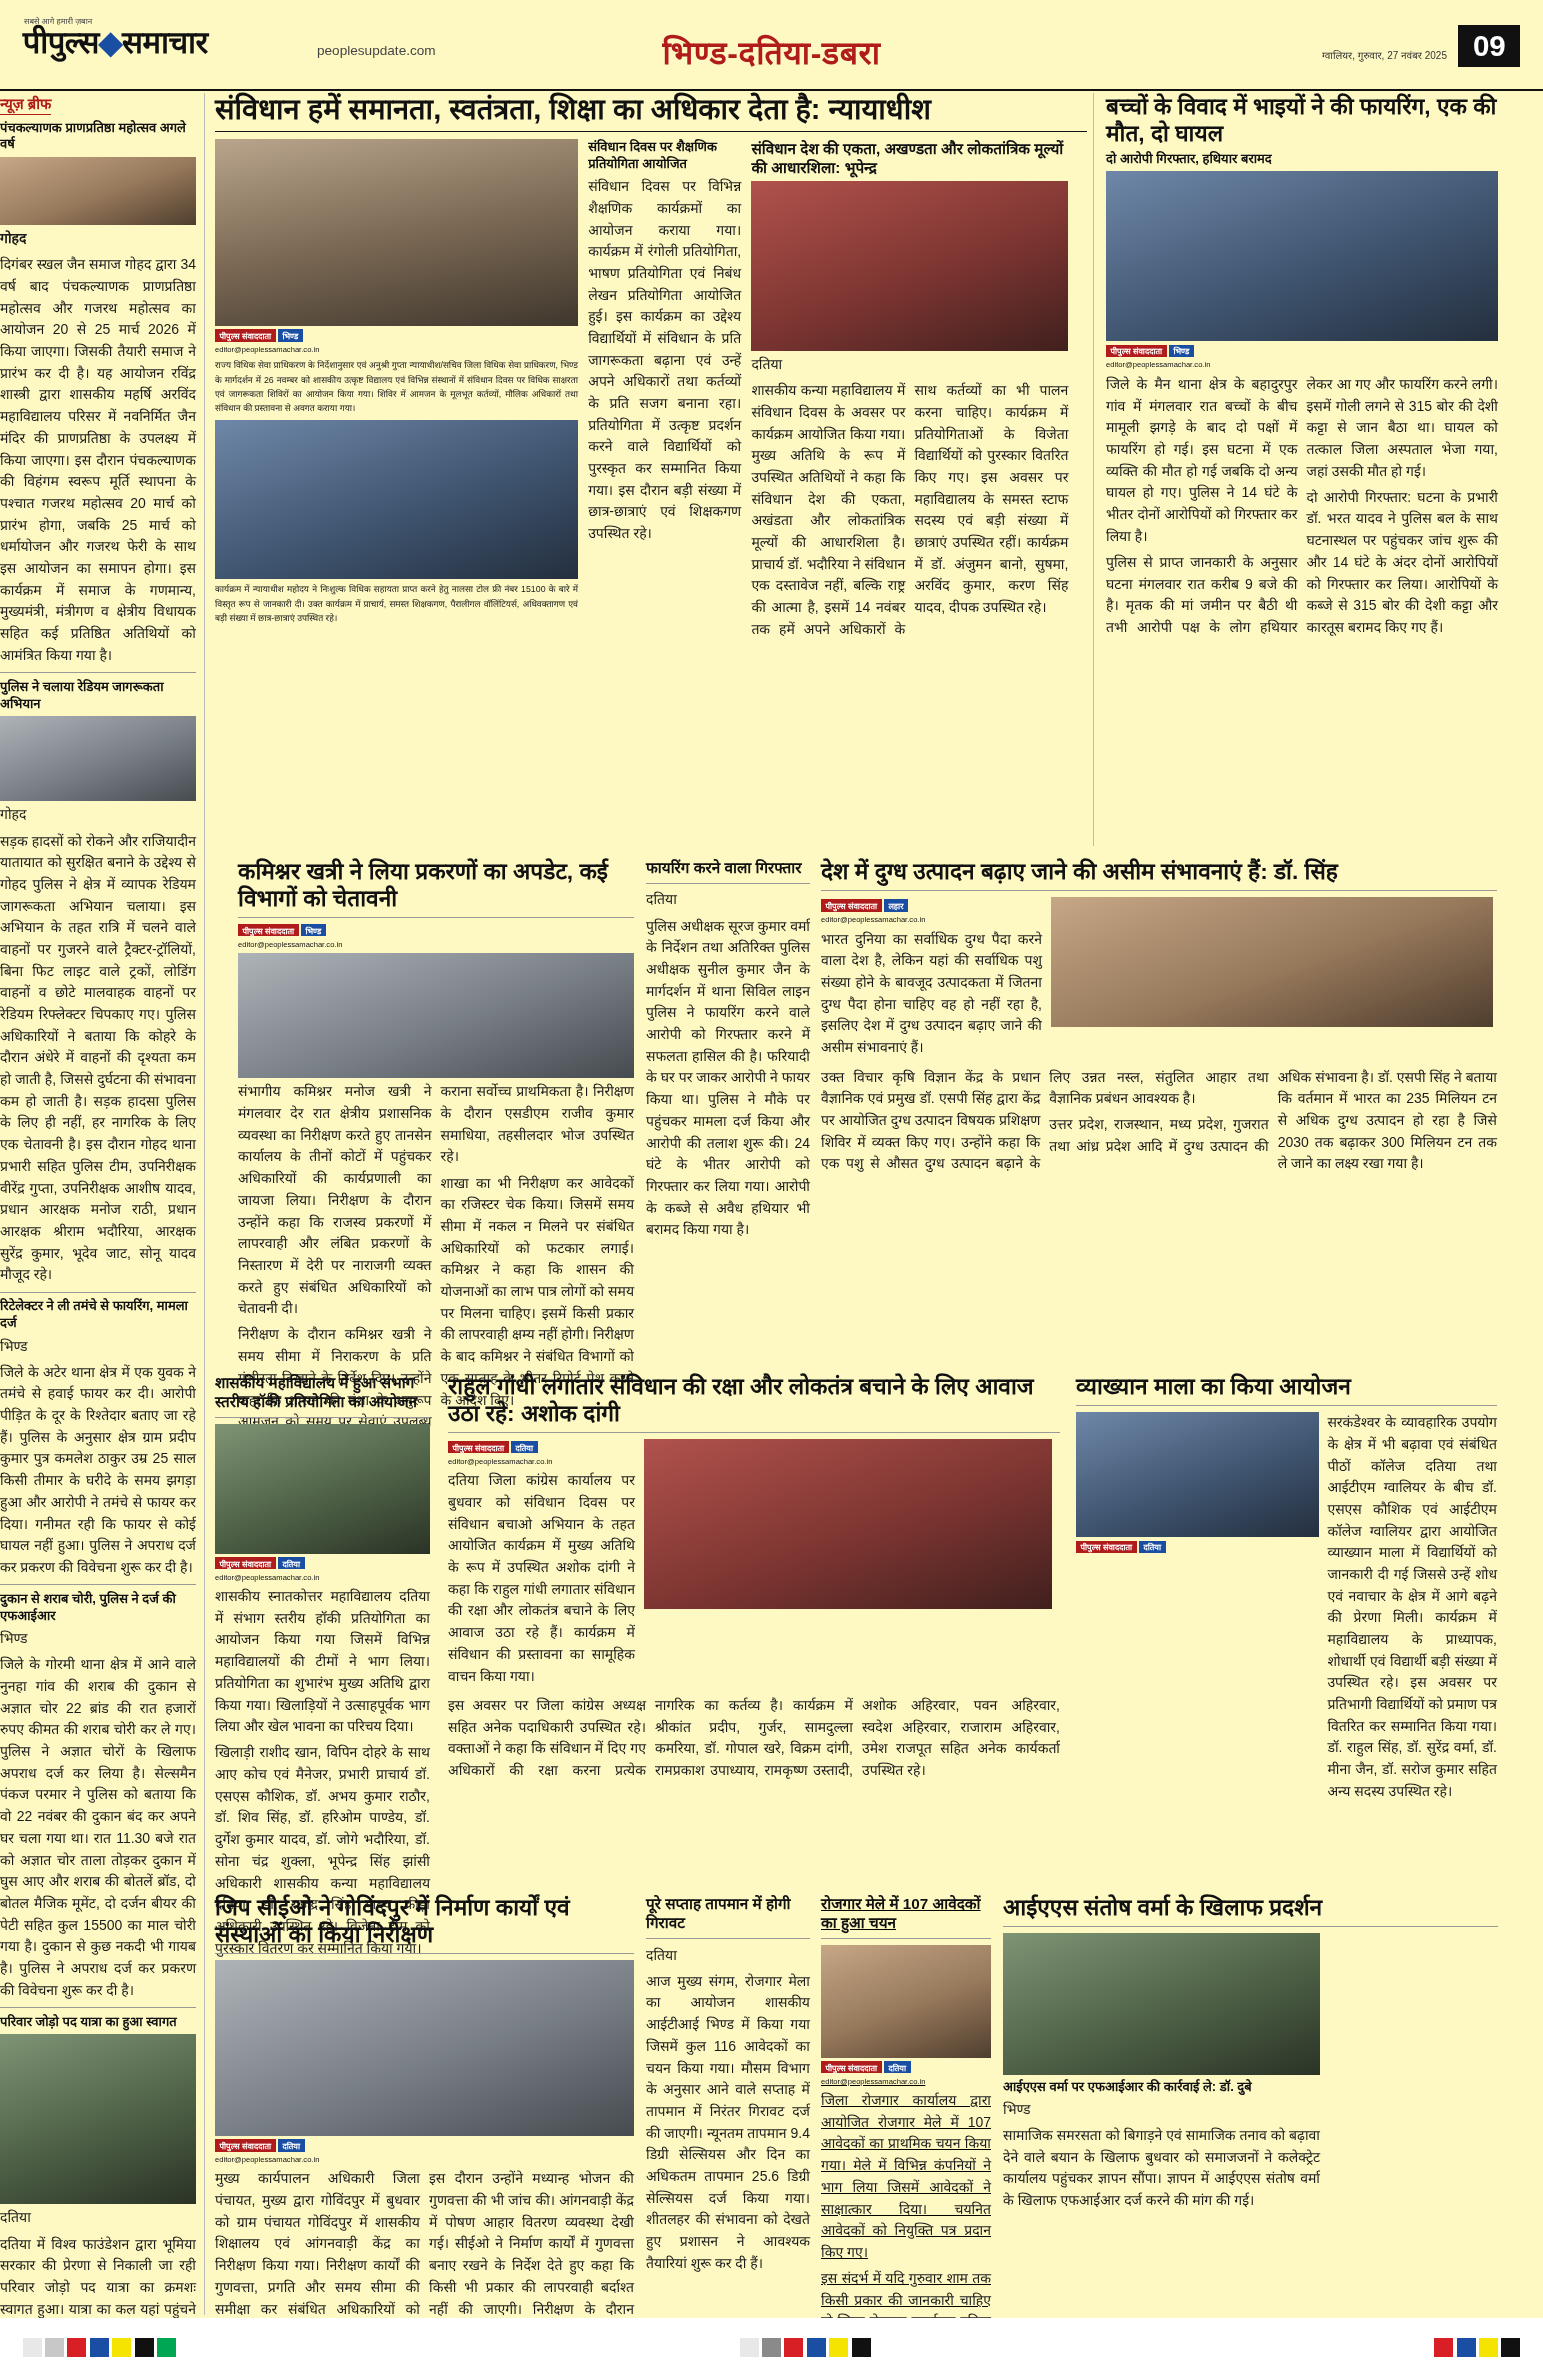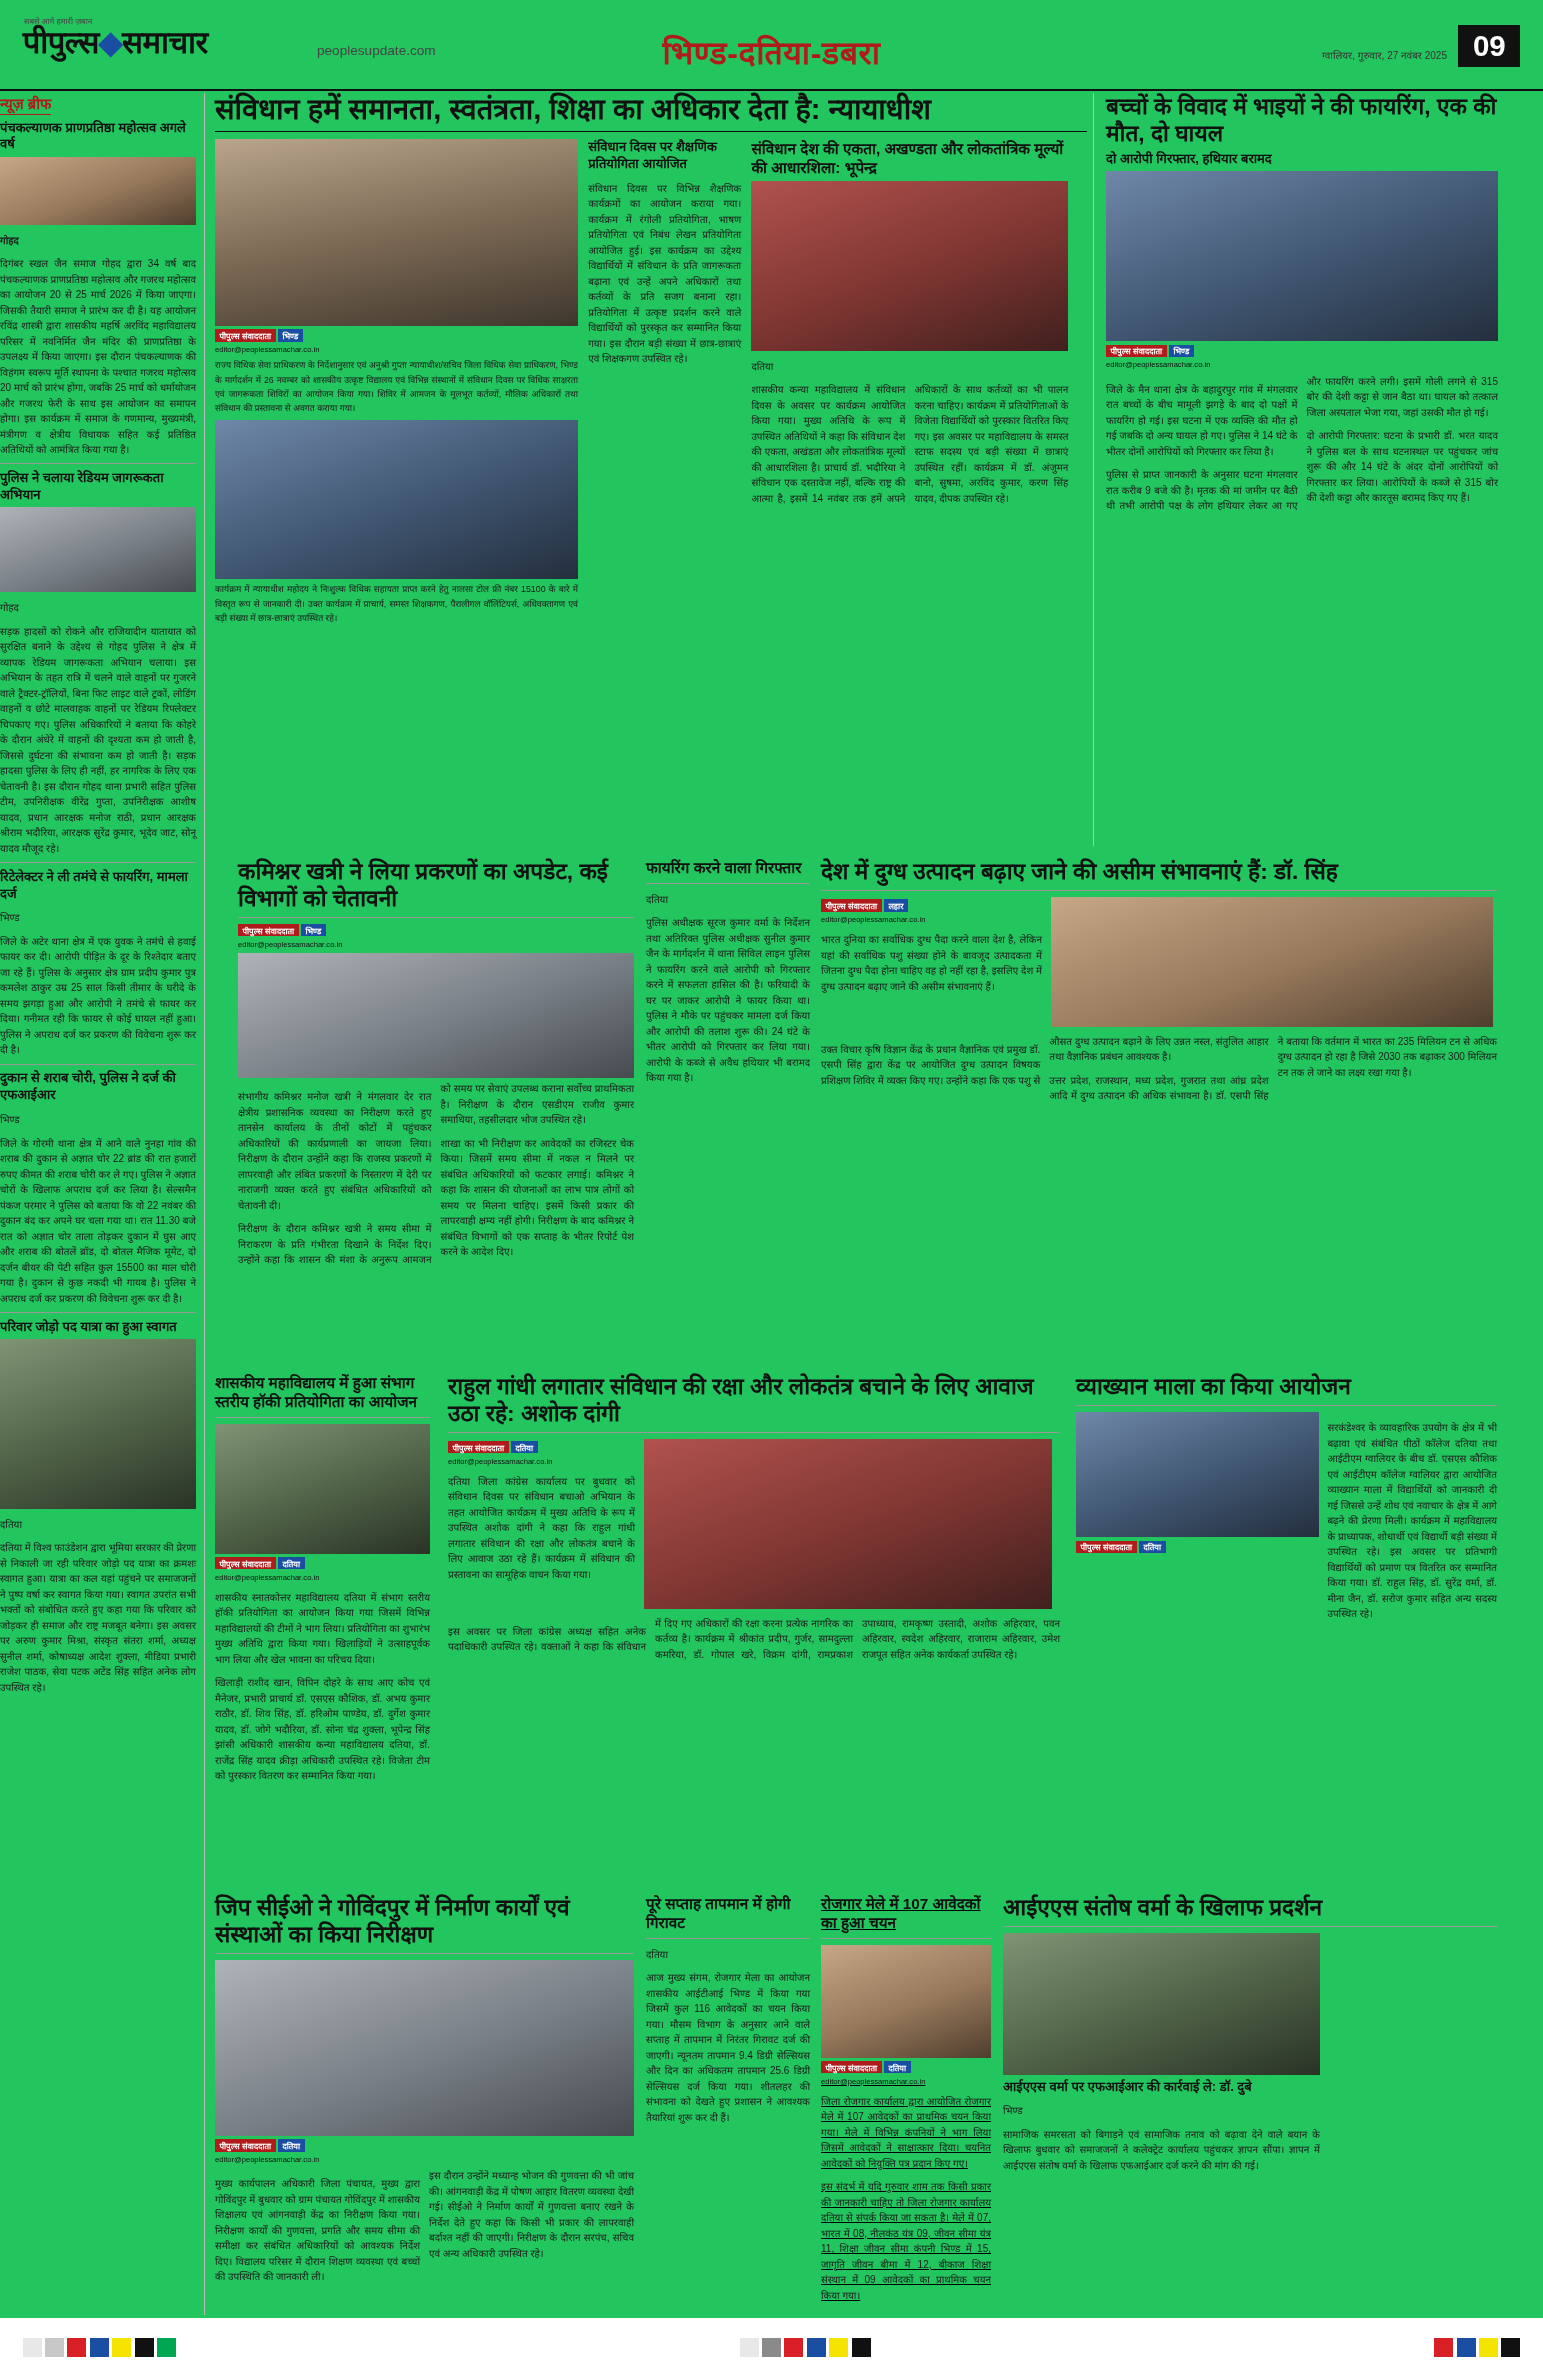--- a/index.html
+++ b/index.html
@@ -1,20 +1,20 @@
 <!DOCTYPE html>
 <html style="font-size:9px"><head>
 <meta charset="utf-8">
 <style>
   * { box-sizing: border-box; }
   html, body { margin:0; padding:0; background:#8d8d8d; }
   body { font-family:"Liberation Sans", sans-serif; }
 
   .page {
-    width:1543px; height:2377px; background:#22c55e; position:relative;
+    width:1543px; height:2377px; background:#fef9c3; position:relative;
     margin:0 auto; overflow:hidden;
   }
 
   
   .masthead { height:91px; border-bottom:2.3px solid #111; position:relative; }
   .mast-logo { position:absolute; left:22.7px; top:20.4px; font-size:31px; font-weight:bold;
     letter-spacing:-0.6px; color:#111; }
   .mast-logo-sub { position:absolute; left:24px; top:14.7px; font-size:8px; color:#444; }
   .mast-url { position:absolute; left:317px; top:43px; font-size:13.6px; color:#444; }
   .mast-edition { position:absolute; left:50%; transform:translateX(-50%); top:29.5px;
@@ -31,21 +31,21 @@
   .hr2 { border:0; border-top:1.7px solid #111; margin:5.7px 0 6.8px 0; }
 
   .col { position:absolute; top:0; bottom:0; }
 
   h1.big { font-size:29px; line-height:1.12; font-weight:bold; color:#111; margin:0 0 5.7px 0; }
   h2.med { font-size:22.7px; line-height:1.18; font-weight:bold; color:#111; margin:0 0 4.5px 0; }
   h3.sub { font-size:15.3px; line-height:1.25; font-weight:bold; color:#111; margin:0 0 3.4px 0; }
   h4.kick { font-size:13px; line-height:1.3; font-weight:bold; color:#111; margin:0 0 3.4px 0; }
 
   p.body { font-size:8.8px; line-height:1.62; text-align:justify; color:#1b1b1b; margin:0 0 4.5px 0; }
-  p.body.small { font-size:10px; line-height:1.55;margin-top:8px; }
+  p.body.small { font-size:14px; line-height:1.55; }
 
   .byline { font-size:8px; color:#111; margin:2.3px 0 3.4px 0; }
   .byline .tag { background:#b01c1c; color:#fff; padding:0.6px 4.5px; font-weight:bold; display:inline-block; }
   .byline .loc { background:#1a4ea3; color:#fff; padding:0.6px 4.5px; font-weight:bold; display:inline-block; margin-left:2.3px; }
   .email { font-size:7.6px; color:#111; margin:0 0 4.5px 0; }
 
   .photo { width:100%; background:#6f7a84; position:relative; overflow:hidden; margin:0 0 3.4px 0; }
 
   .brief-title { color:#b01c1c; font-size:14.7px; font-weight:bold; border-bottom:1.1px solid #b01c1c;
     display:inline-block; margin:0 0 4.5px 0; padding-bottom:1.1px; }

